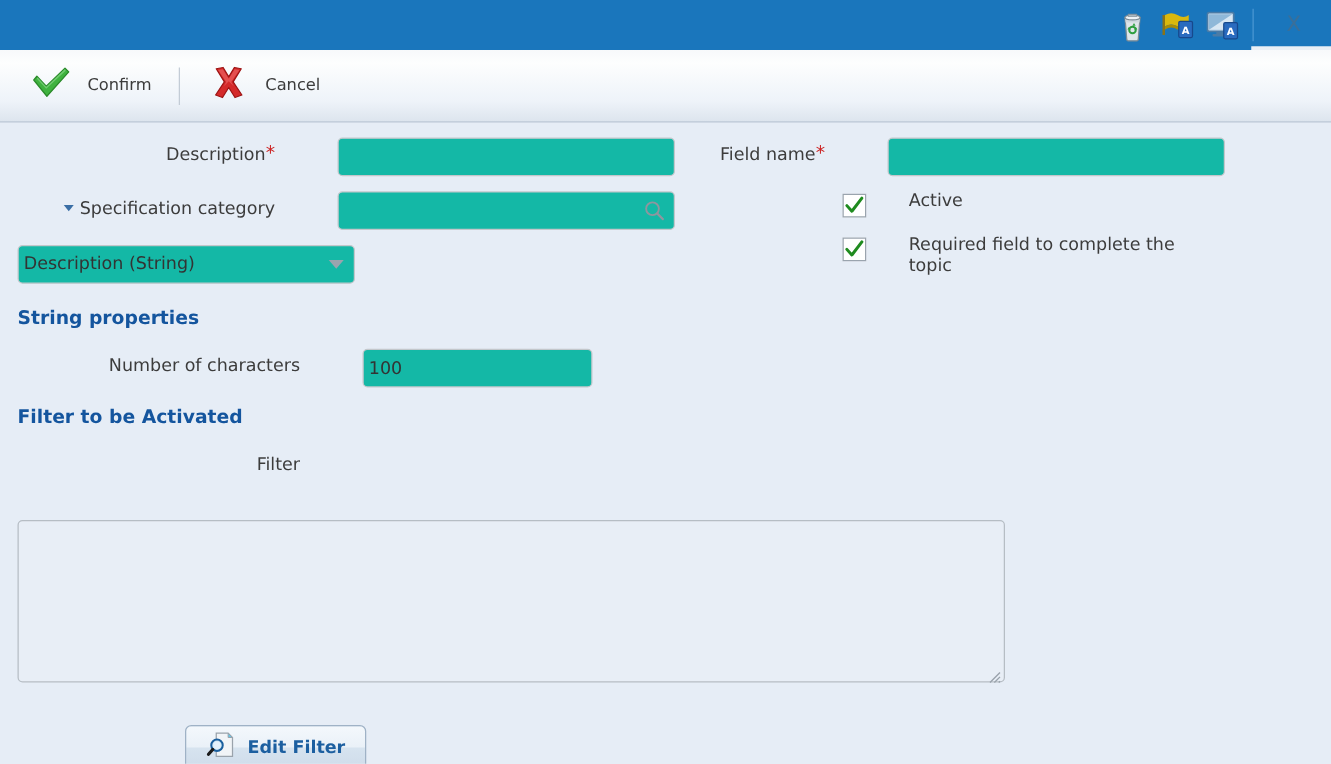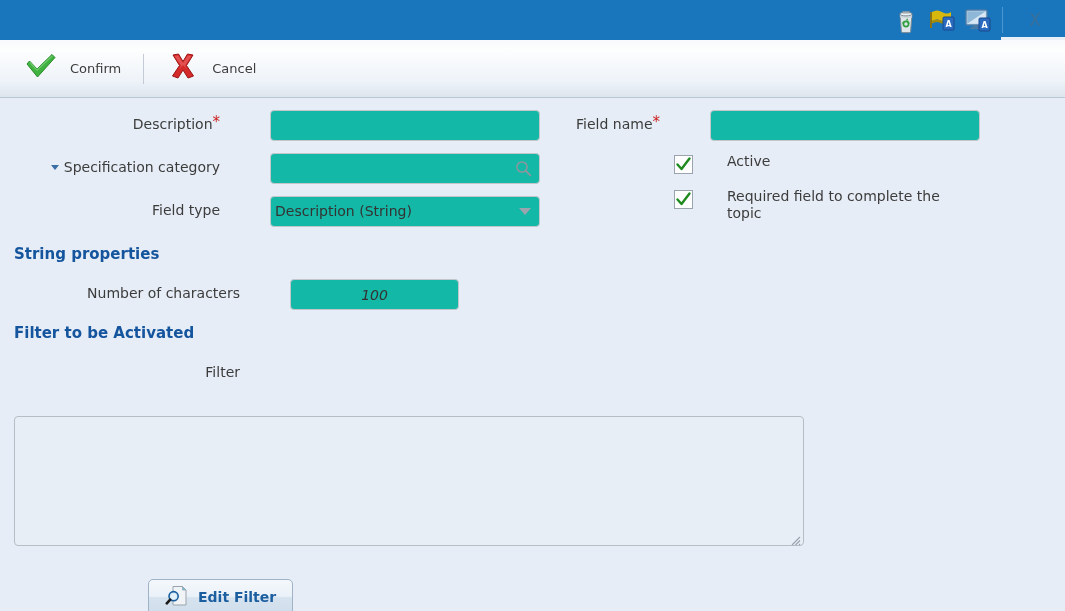--- a/index.html
+++ b/index.html
@@ -158,21 +158,21 @@
     font-family: "DejaVu Sans", "Liberation Sans", sans-serif;
     font-size: 14px;
     color: #333;
     padding: 0 4px;
     outline: none;
   }
   .w-desc { width: 270px; }
   .w-spec { width: 270px; padding-right: 28px; }
   .w-type { width: 270px; }
   .w-name { width: 270px; }
-  .w-num  { width: 169px; text-align: center; padding-right: 10px; font-style: italic; }
+  .w-num  { width: 184px; text-align: left; padding-right: 10px; }
 
   .search-ic {
     position: absolute;
     right: 8px;
     top: 7px;
     width: 17px;
     height: 17px;
     cursor: pointer;
   }
   .dd-arrow {
@@ -379,23 +379,20 @@
           <span class="search-ic">
             <svg width="17" height="17" viewBox="0 0 17 17">
               <circle cx="7" cy="7" r="5.1" fill="none" stroke="#8e969e" stroke-width="1.5"></circle>
               <path d="M10.9 10.9 L15.3 15.3" stroke="#8e969e" stroke-width="1.7" stroke-linecap="round"></path>
             </svg>
           </span>
         </div>
       </div>
 
       <div class="row">
-        <div class="lbl lbl-left">
-          <span>Field type</span>
-        </div>
         <div class="fld">
           <div class="fauxinput w-type selbox">
             <span>Description (String)</span>
           </div>
           <span class="dd-arrow"></span>
         </div>
       </div>
 
     </div>
 

